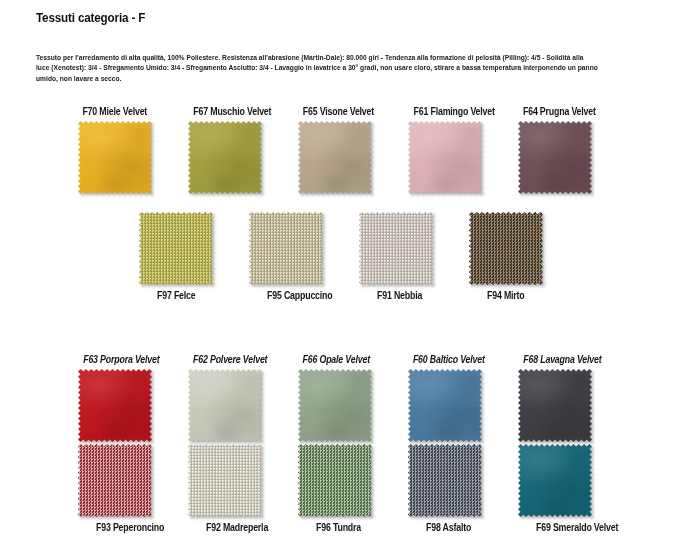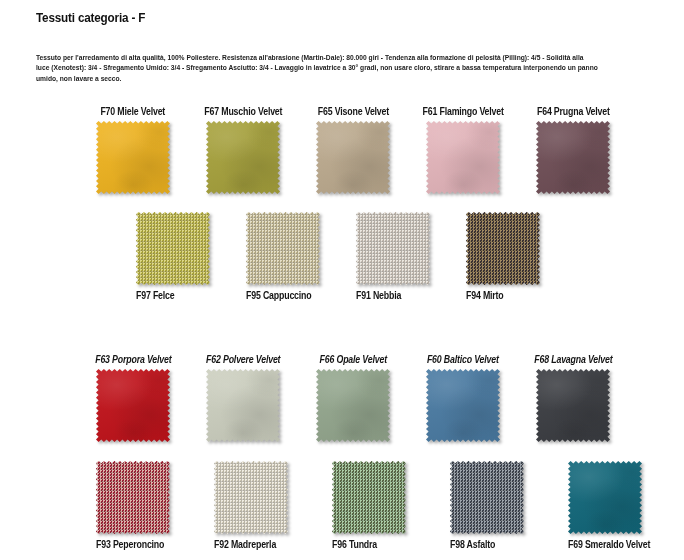--- a/index.html
+++ b/index.html
@@ -14,24 +14,24 @@
     transform:scaleX(0.9);transform-origin:0 50%;
   }
   .desc{
     position:absolute;left:36px;top:53px;
     font-size:7.2px;font-weight:bold;color:#1a1a1a;
     line-height:10.4px;white-space:nowrap;
     transform:scaleX(0.93);transform-origin:0 0;
   }
   .row{position:absolute;display:flex;}
   #row0{top:105px;left:78px;}
-  #row1{top:212px;left:118px;}
+  #row1{top:212px;left:139px;}
   #row2{top:353px;left:78px;font-style:italic;}
-  #row3{top:461px;left:78px;gap:8px;}
-  .cell{width:110px;display:flex;flex-direction:column;align-items:center;}
+  #row3{top:444px;left:78px;}
+  .cell{width:110px;display:flex;flex-direction:column;align-items:flex-start;}
   .label{
     font-size:10px;font-weight:bold;color:#151515;
     white-space:nowrap;letter-spacing:-0.2px;
   }
   .label-above{
     height:16px;line-height:13px;text-align:center;
     transform:scaleX(0.88);transform-origin:50% 50%;
   }
   .label-below{
     align-self:flex-start;margin:5px 0 0 18px;line-height:12px;

